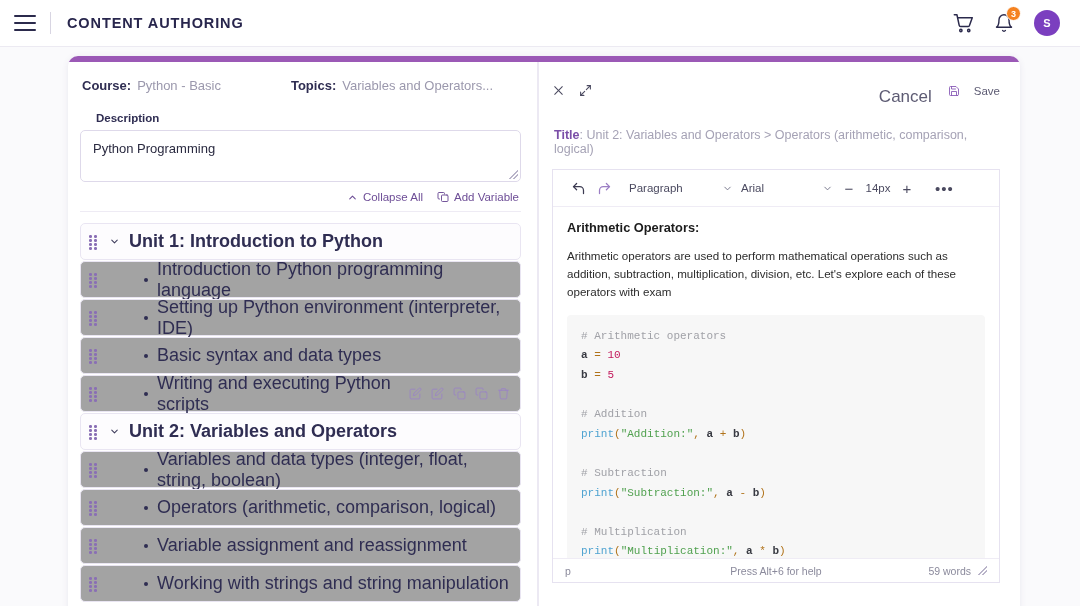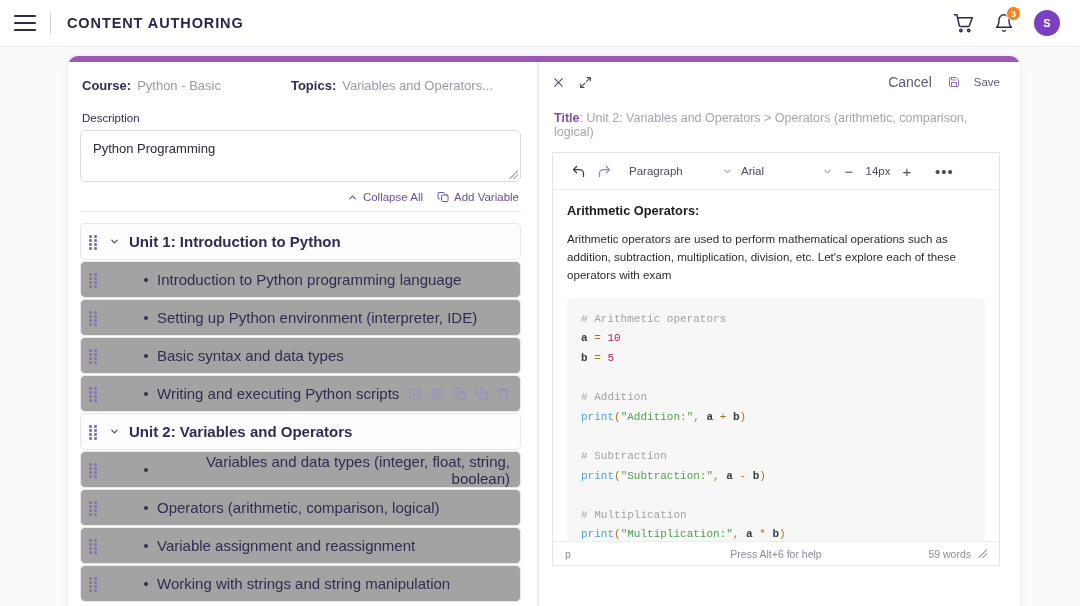--- a/index.html
+++ b/index.html
@@ -57,21 +57,21 @@
   
   .left-pane {
     width: 470px; padding: 12px 16px 0 12px;
     position: relative; overflow: hidden;
     border-right: 1px solid #ece9f3;
   }
   .crumbs { display: flex; align-items: baseline; padding: 4px 2px 0 2px; }
   .crumb-label { font-size: 13px; font-weight: 700; color: #2f2d52; }
   .crumb-value { font-size: 13px; color: #9b98ad; margin-left: 6px; }
   .crumbs .topics { margin-left: 70px; }
-  .desc-label { font-size: 11.5px; font-weight: 400; color: #2f2d52; margin: 19px 0 6px 2px; }
+  .desc-label { font-size: 11.5px; font-weight: 700; color: #2f2d52; margin: 19px 0 6px 16px; }
   .desc-box {
     height: 52px; border: 1px solid #ded9ea; border-radius: 5px;
     padding: 10px 12px; font-size: 13px; color: #2a2a40;
     position: relative; background: #fff;
   }
   .resize-handle {
     position: absolute; right: 2px; bottom: 2px; width: 9px; height: 9px;
     background:
       linear-gradient(135deg, transparent 45%, #b9b4c9 45%, #b9b4c9 56%, transparent 56%),
       linear-gradient(135deg, transparent 70%, #b9b4c9 70%, #b9b4c9 82%, transparent 82%);
@@ -97,35 +97,35 @@
     width: 9px; height: 13px; display: grid;
     grid-template-columns: 3px 3px; grid-template-rows: repeat(4, 3px);
     gap: 1px 2px; cursor: grab; flex: 0 0 auto;
   }
   .drag i { width: 2.5px; height: 2.5px; background: #8a6fb5; border-radius: 50%; }
   .chev {
     margin-left: 11px; width: 11px; height: 11px; flex: 0 0 auto;
     display: flex; align-items: center; justify-content: center;
   }
   .chev svg { display: block; }
-  .row-title { font-size: 15px; color: #2f2d52; font-weight: 600; margin-left: 9px; text-align: right; }
+  .row-title { font-size: 18px; color: #2f2d52; font-weight: 600; margin-left: 9px; }
   .row.topic .bullet {
     margin-left: 46px; width: 4px; height: 4px; border-radius: 50%;
     background: #2f2d52; flex: 0 0 auto;
   }
   .row.topic .row-title { font-weight: 400; margin-left: 9px; }
   .row-actions { margin-left: auto; display: flex; align-items: center; gap: 9px; }
   .row-actions svg { display: block; cursor: pointer; }
 
   
   .right-pane { flex: 1; padding: 12px 20px 0 14px; position: relative; overflow: hidden; }
   .rp-top { display: flex; align-items: center; }
   .rp-top-left { display: flex; align-items: center; gap: 14px; }
   .rp-top-right { margin-left: auto; display: flex; align-items: center; gap: 16px; }
-  .cancel-btn { font-size: 14px; color: #5d5b73; cursor: pointer; }
+  .cancel-btn { font-size: 17px; color: #5d5b73; cursor: pointer; margin-top: 13px; }
   .save-btn { display: flex; align-items: center; gap: 14px; font-size: 11.5px; color: #5d5b73; cursor: pointer; }
   .rp-title { margin: 21px 0 13px 2px; font-size: 12.5px; }
   .rp-title b { color: #7b4fa8; font-weight: 700; }
   .rp-title span { color: #a5a2b5; }
 
   .editor {
     border: 1px solid #e6e2f0; border-radius: 0;
     height: 414px; display: flex; flex-direction: column; overflow: hidden;
     background: #fff;
   }

